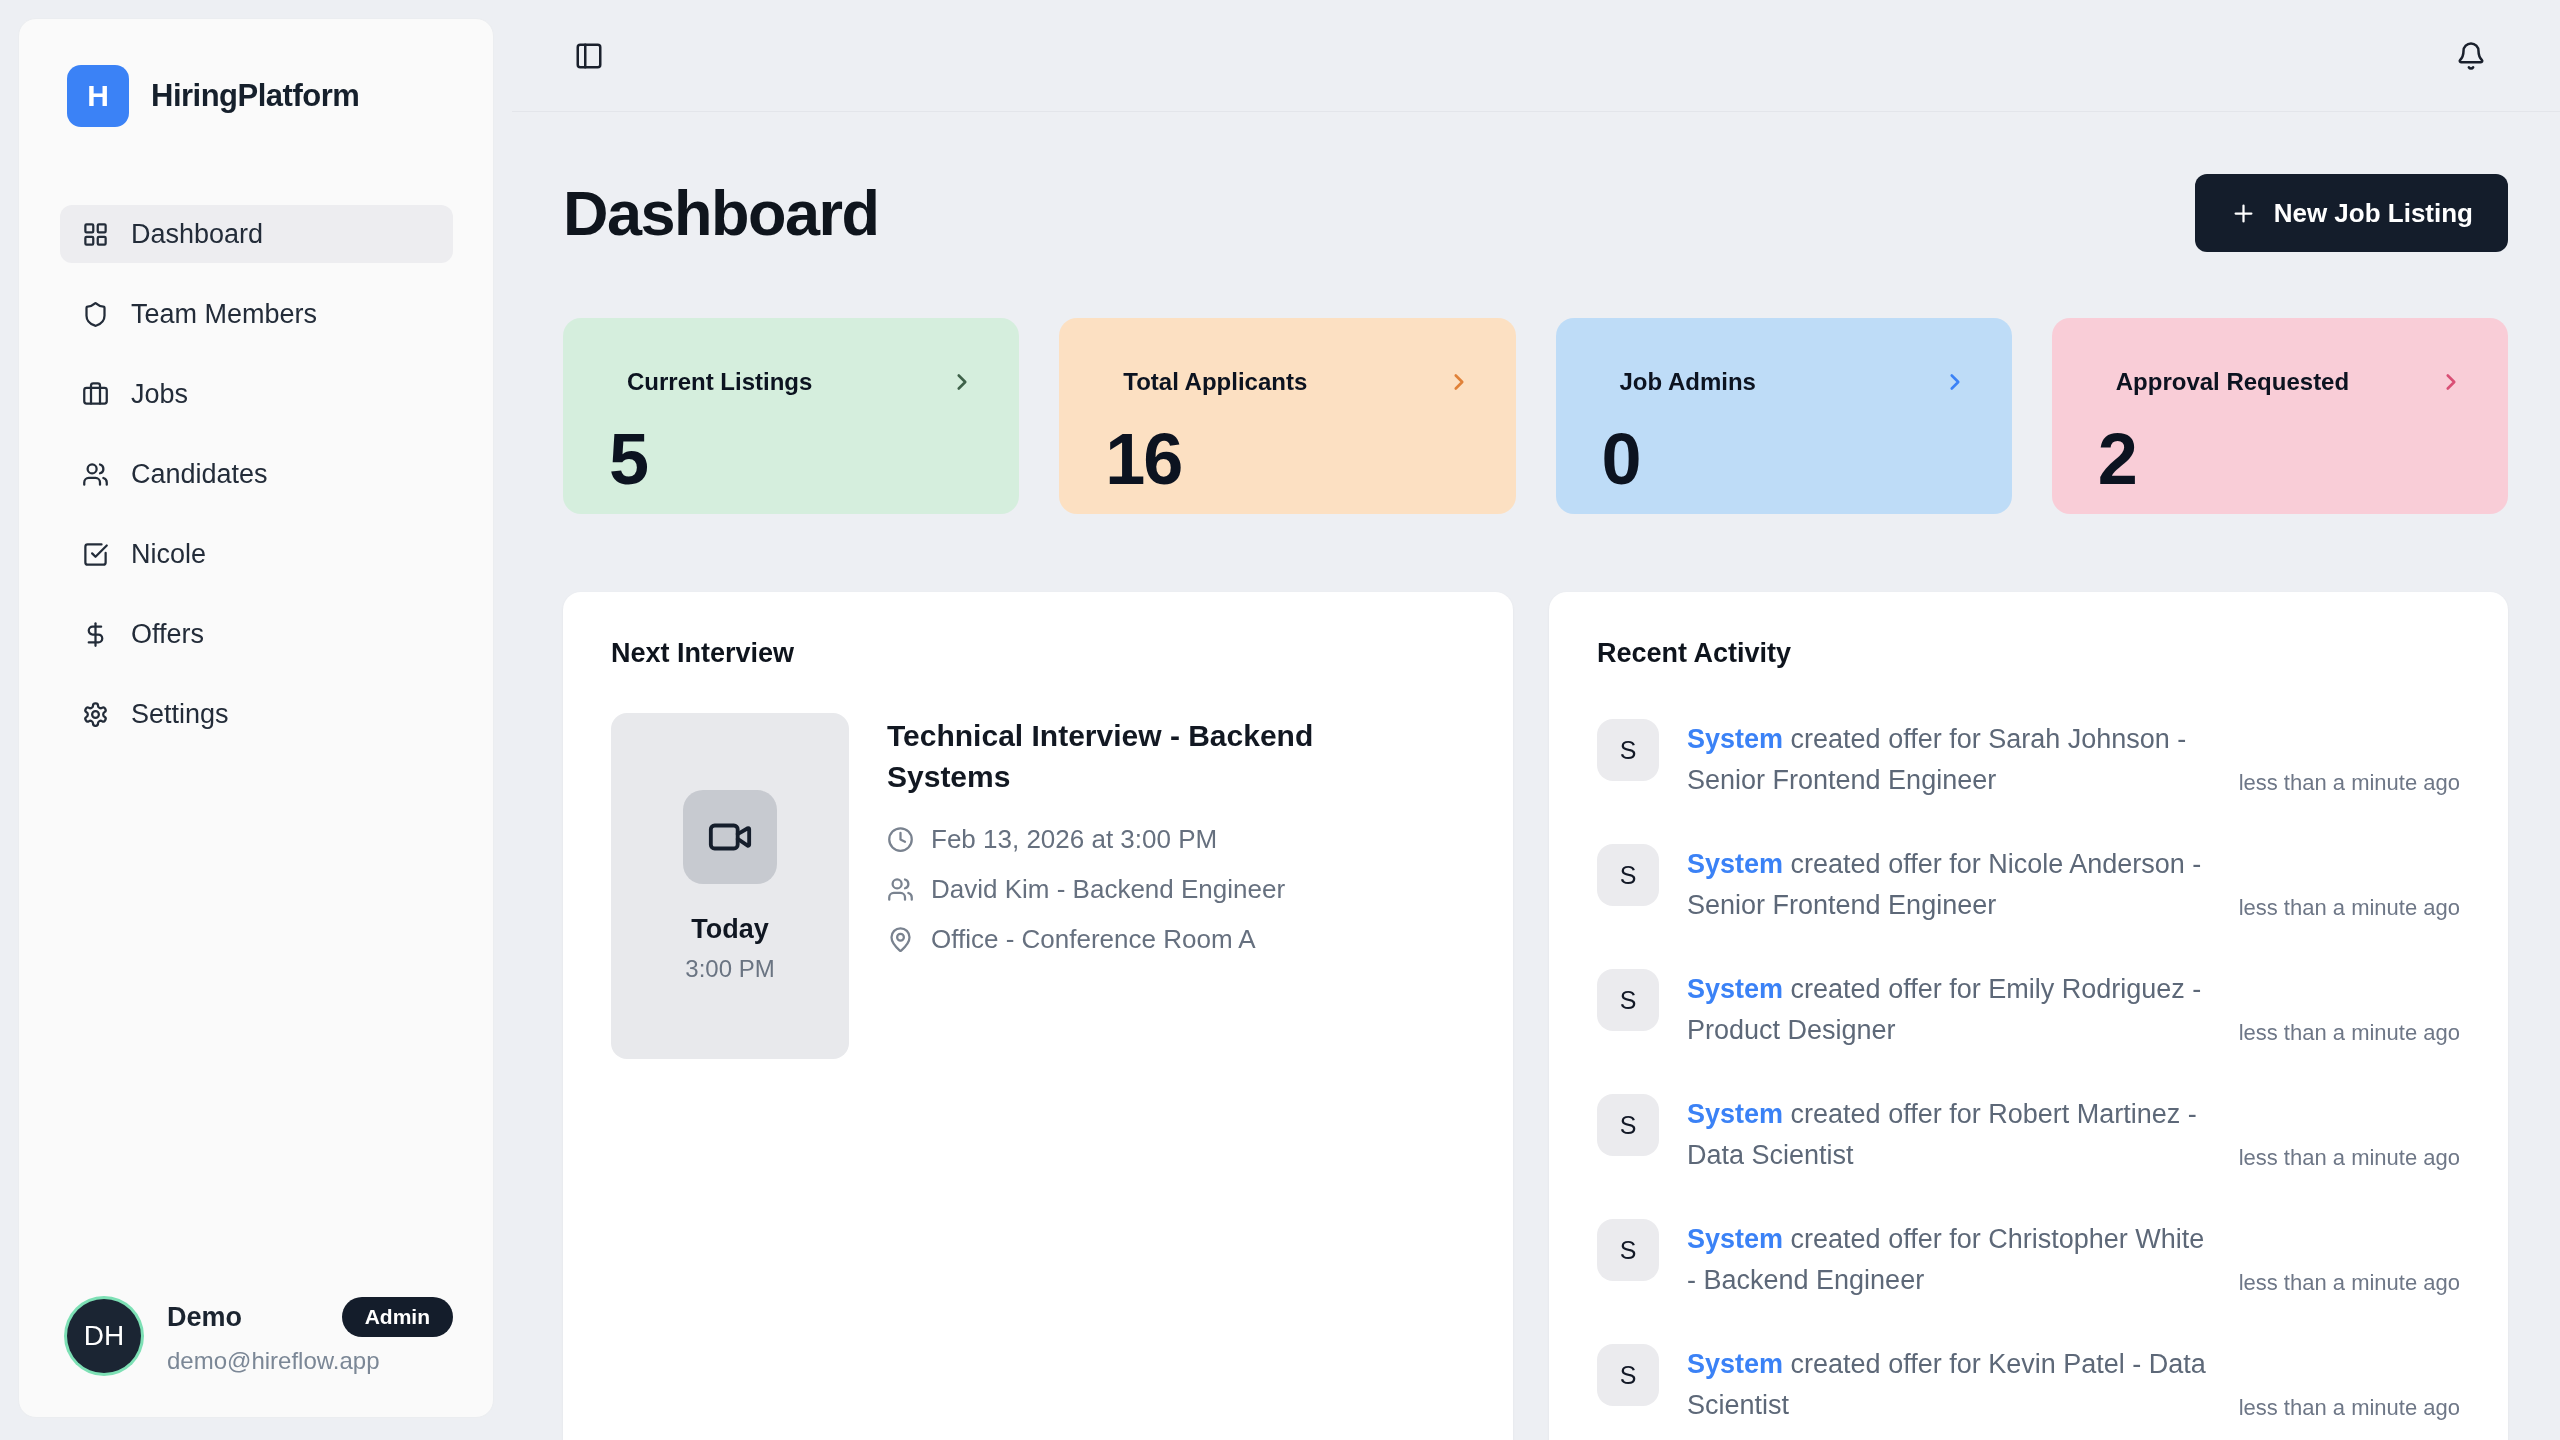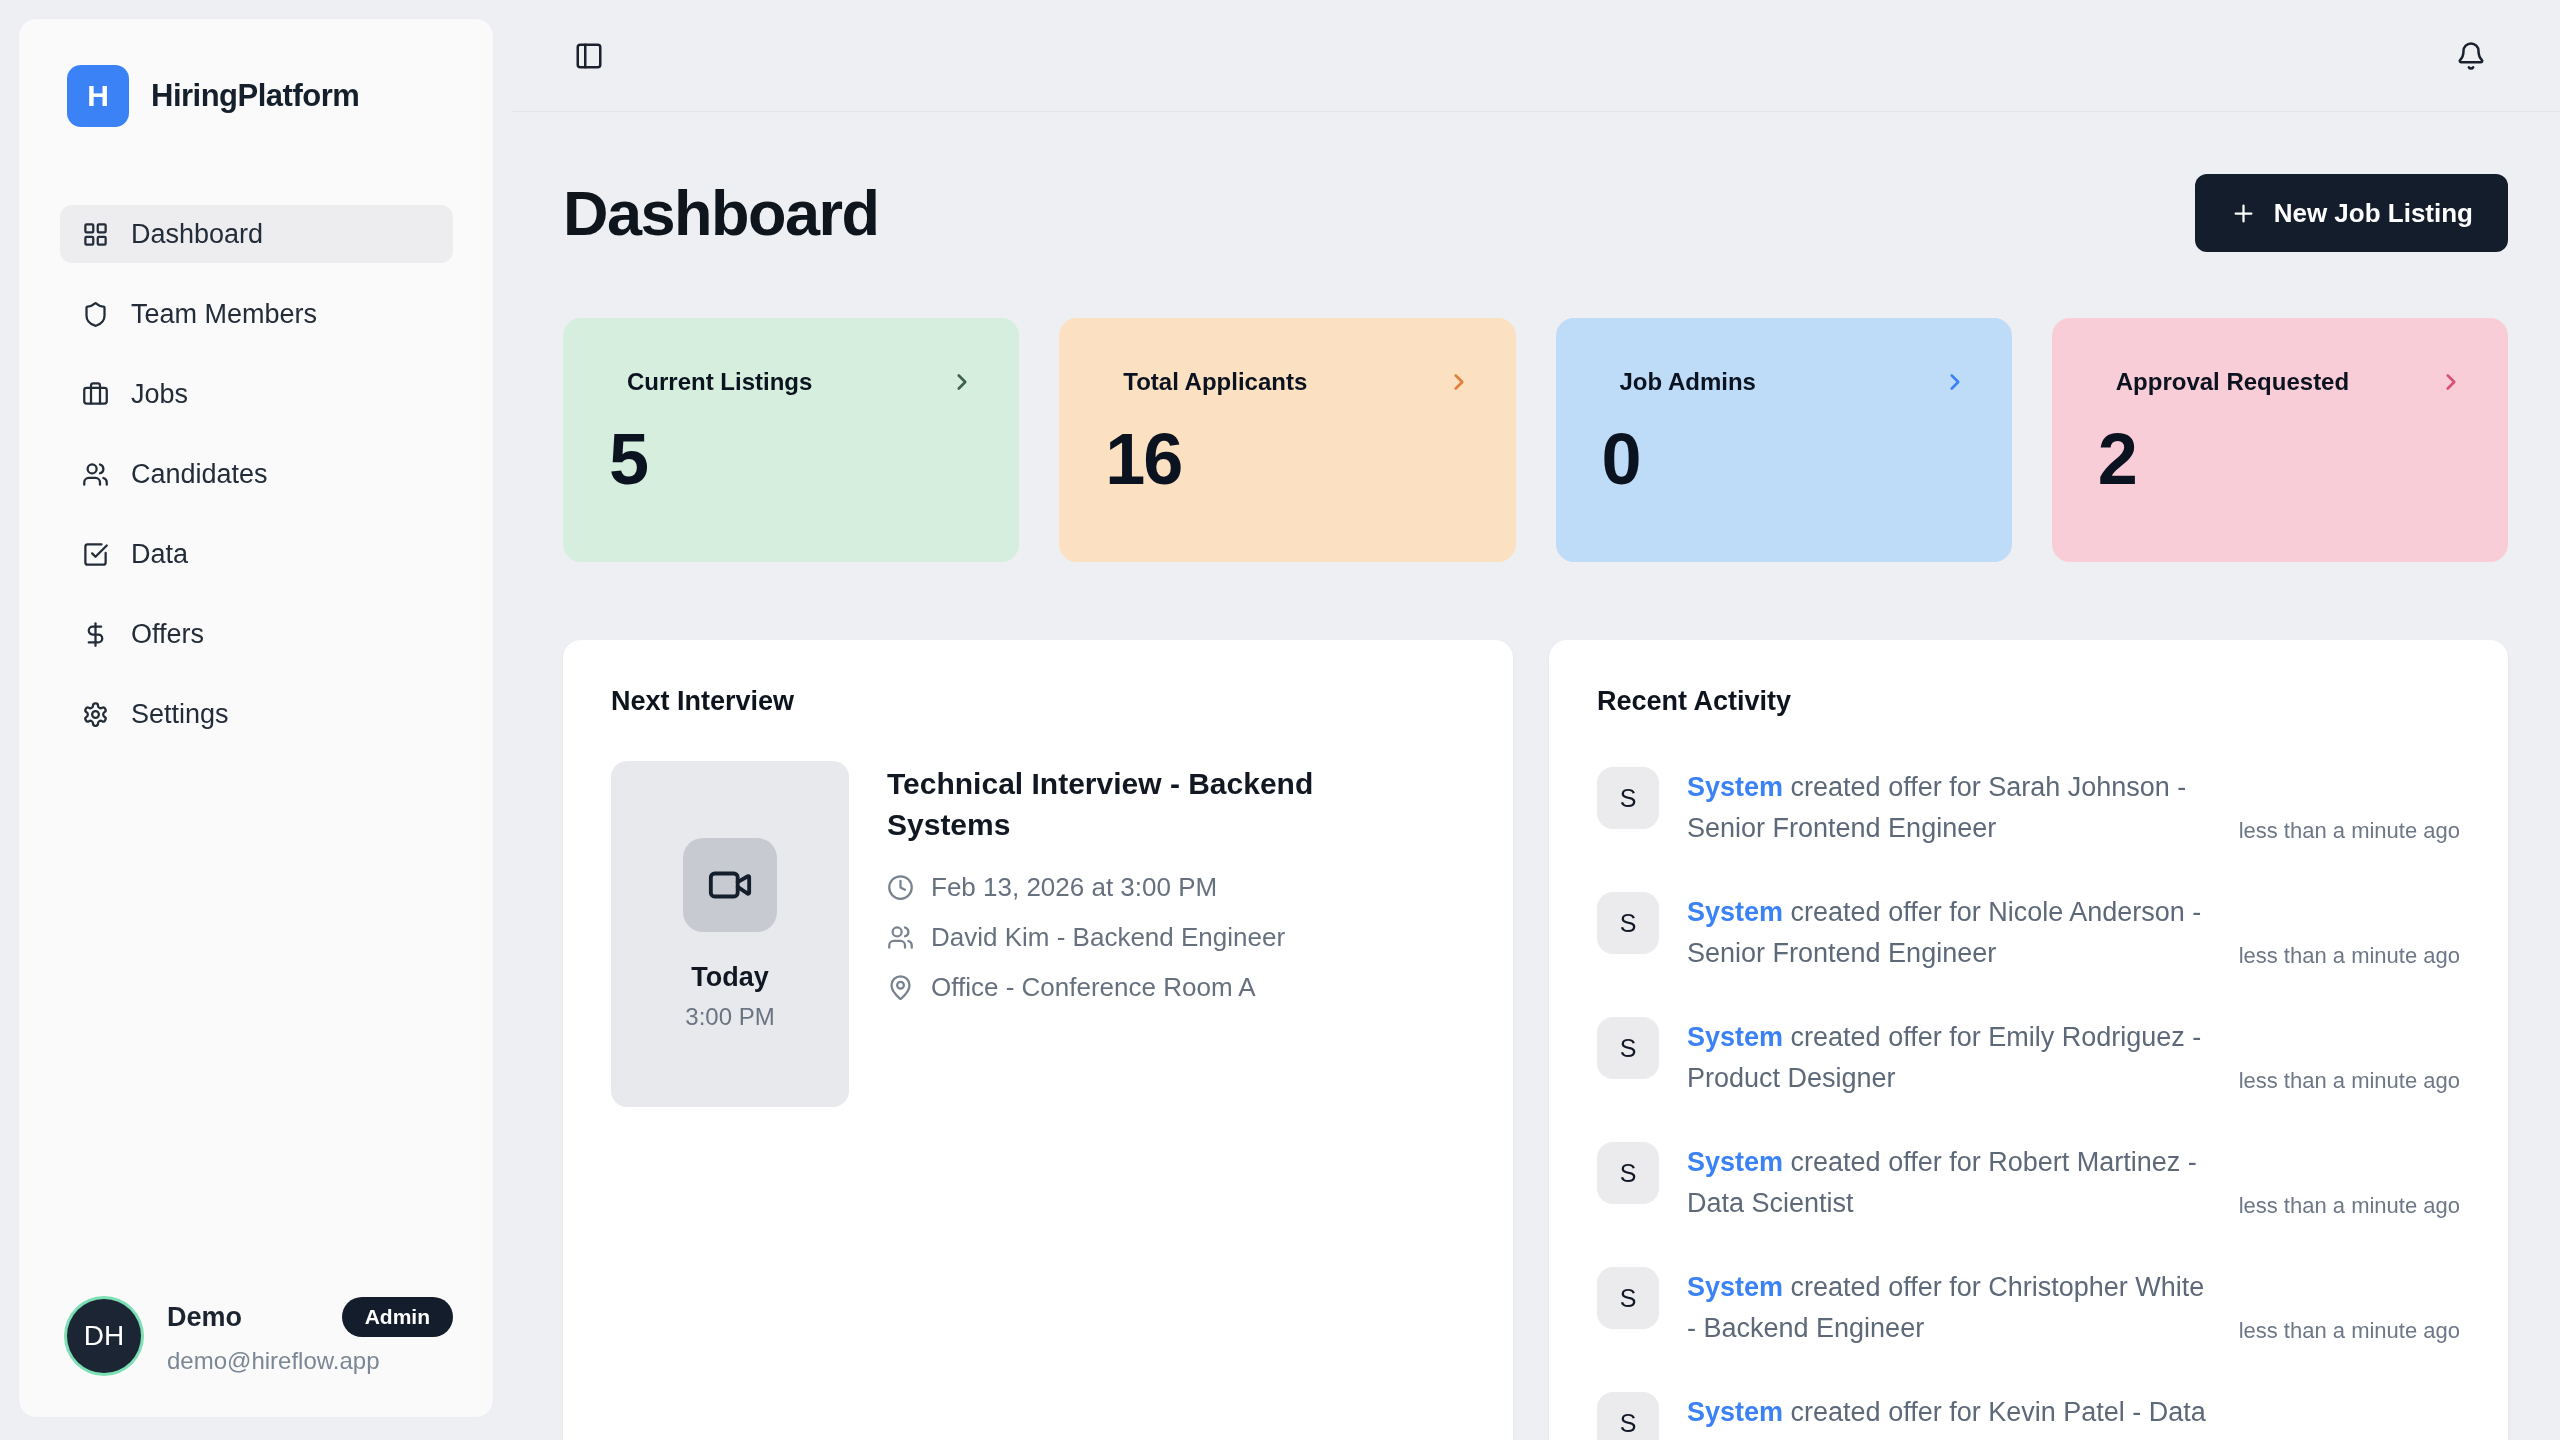--- a/index.html
+++ b/index.html
@@ -65,21 +65,21 @@
   .page-title { font-size:63px; font-weight:bold; color:#0f151d; letter-spacing:-1.5px; }
   .new-btn {
     height:78px; padding:0 35px; border:none; border-radius:12px; cursor:pointer;
     background:#141d2b; color:#fff; font-size:26px; font-weight:bold;
     font-family:inherit; display:flex; align-items:center; gap:17px;
   }
   .new-btn svg { width:27px; height:27px; stroke:#fff; }
 
   
   .stats { margin-top:66px; display:grid; grid-template-columns:repeat(4,1fr); gap:40px; }
-  .stat { height:244px; border-radius:18px; padding:50px 44px 0 46px; cursor:pointer; }
+  .stat { height:196px; border-radius:18px; padding:50px 44px 0 46px; cursor:pointer; }
   .stat-head { display:flex; align-items:center; gap:18px; font-size:24px; font-weight:bold; color:#0c1320; }
   .chev { margin-left:auto; }
   .chev svg { width:26px; height:26px; }
   .stat-value { font-size:72px; font-weight:bold; color:#0c1320; margin-top:22px; letter-spacing:-2px; }
 
   
   .bottom { margin-top:78px; display:grid; grid-template-columns:950px 1fr; gap:36px; }
   .card {
     background:#fff; border-radius:18px; padding:46px 48px; min-height:860px;
     box-shadow:0 1px 3px rgba(16,24,40,.05);
@@ -175,21 +175,21 @@
       </span>
       <span>Candidates</span>
     </div>
     <div class="nav-item">
       <span>
         <svg viewBox="0 0 24 24" fill="none" stroke-width="2" stroke-linecap="round" stroke-linejoin="round">
             <path d="M21 10.656V19a2 2 0 0 1-2 2H5a2 2 0 0 1-2-2V5a2 2 0 0 1 2-2h12.344"></path>
             <path d="m9 11 3 3L22 4"></path>
           </svg>
       </span>
-      <span>Data</span>
+      <span>Nicole</span>
     </div>
     <div class="nav-item">
       <span>
         <svg viewBox="0 0 24 24" fill="none" stroke-width="2" stroke-linecap="round" stroke-linejoin="round">
             <line x1="12" x2="12" y1="2" y2="22"></line>
             <path d="M17 5H9.5a3.5 3.5 0 0 0 0 7h5a3.5 3.5 0 0 1 0 7H6"></path>
           </svg>
       </span>
       <span>Offers</span>
     </div>

